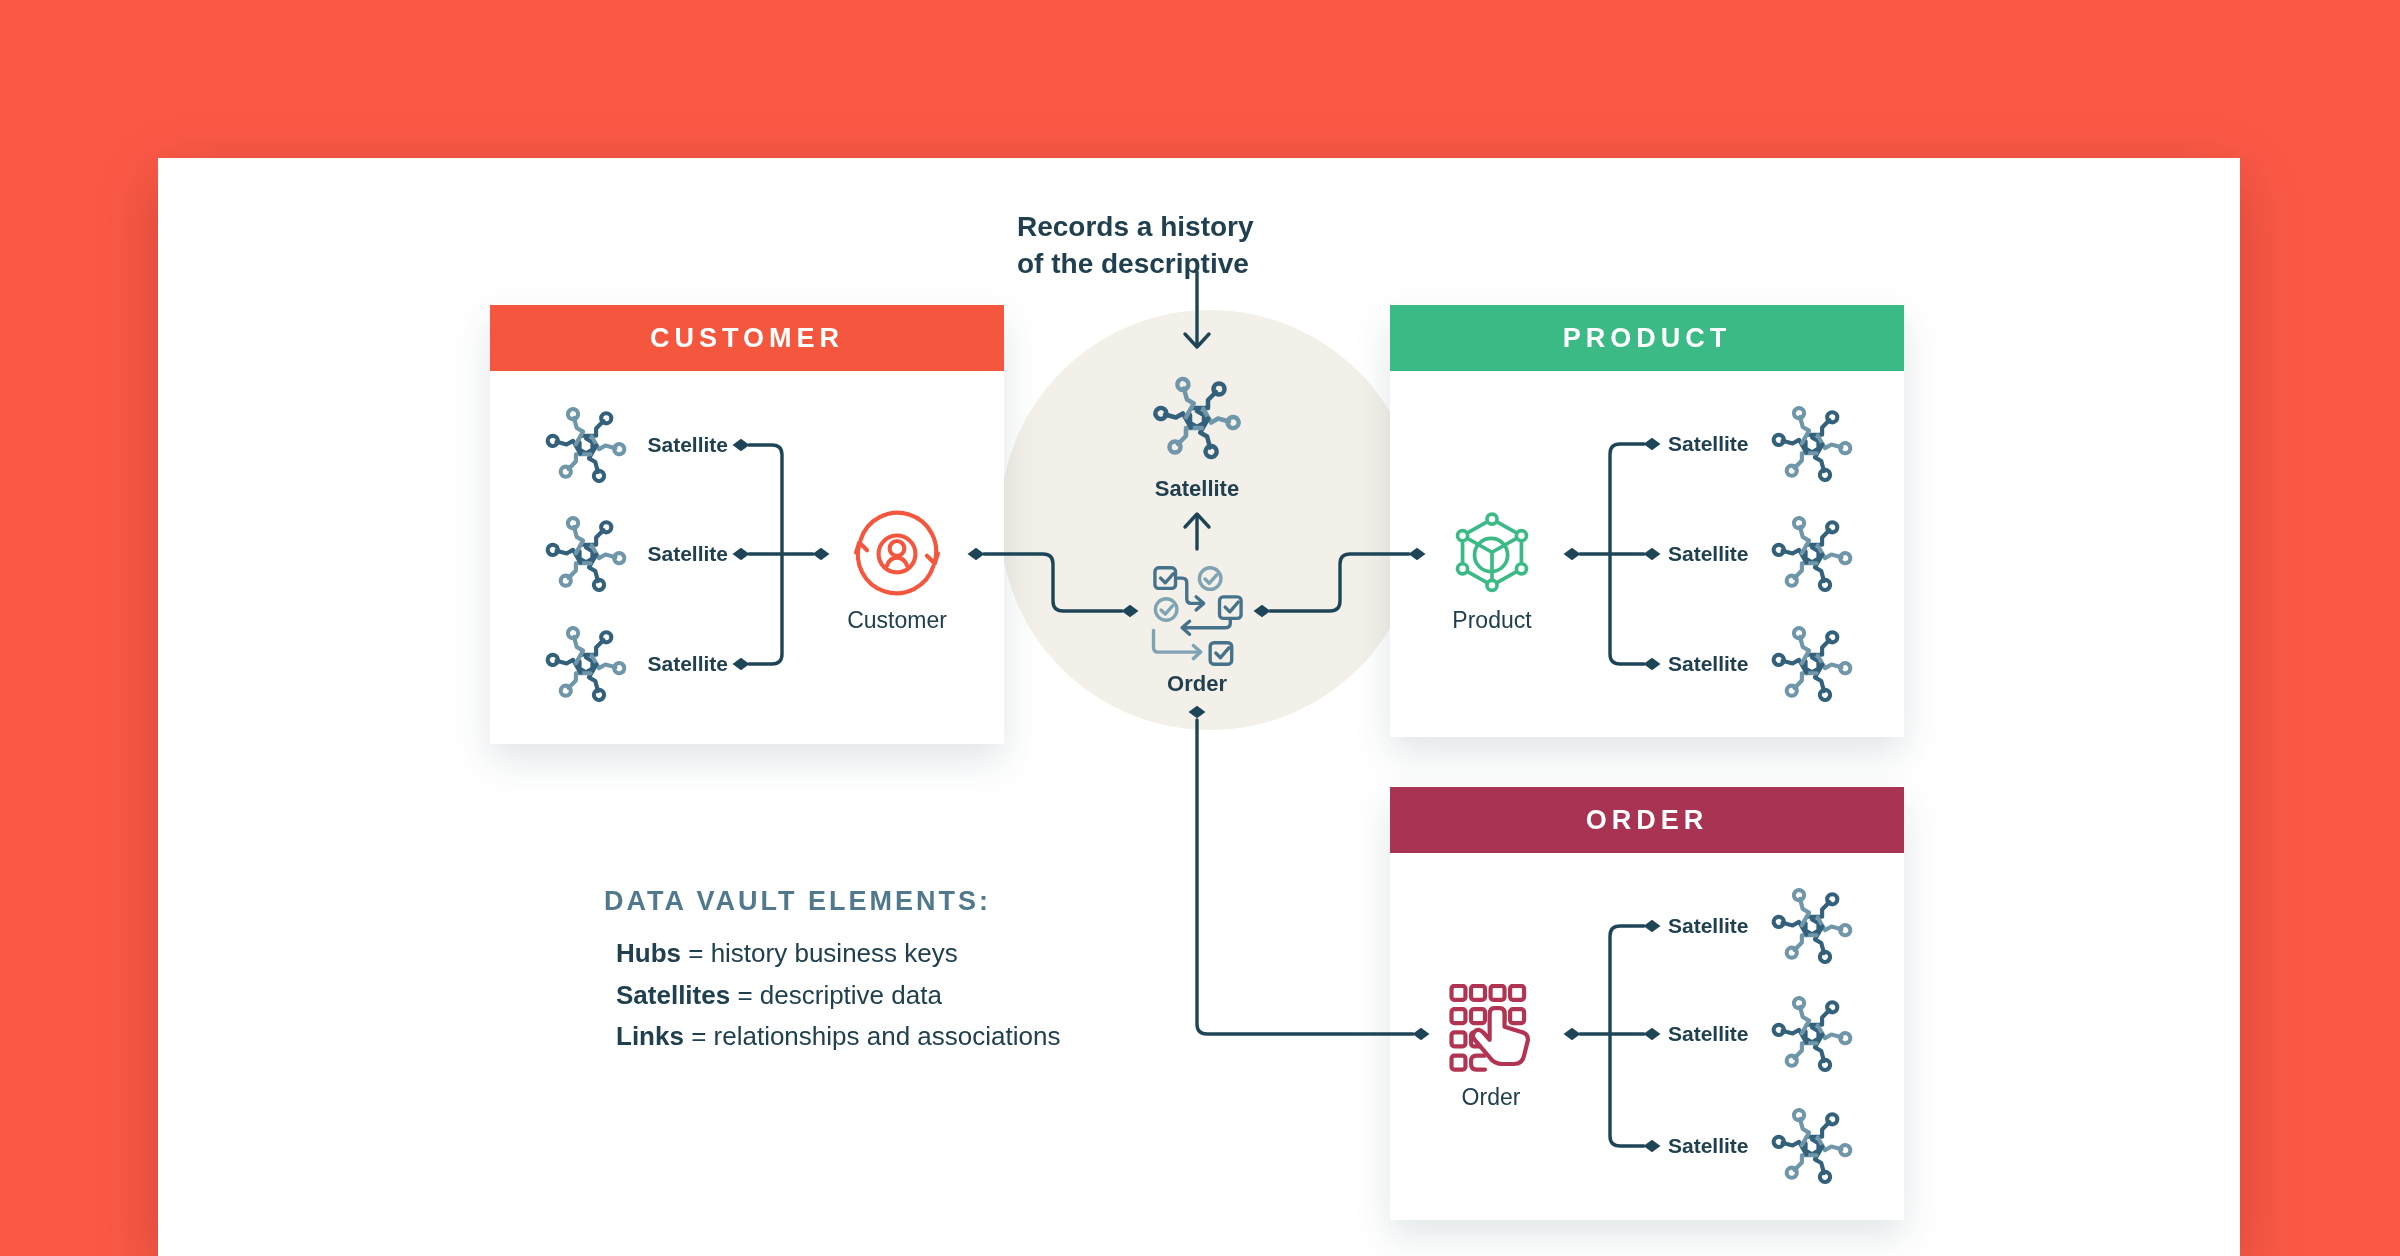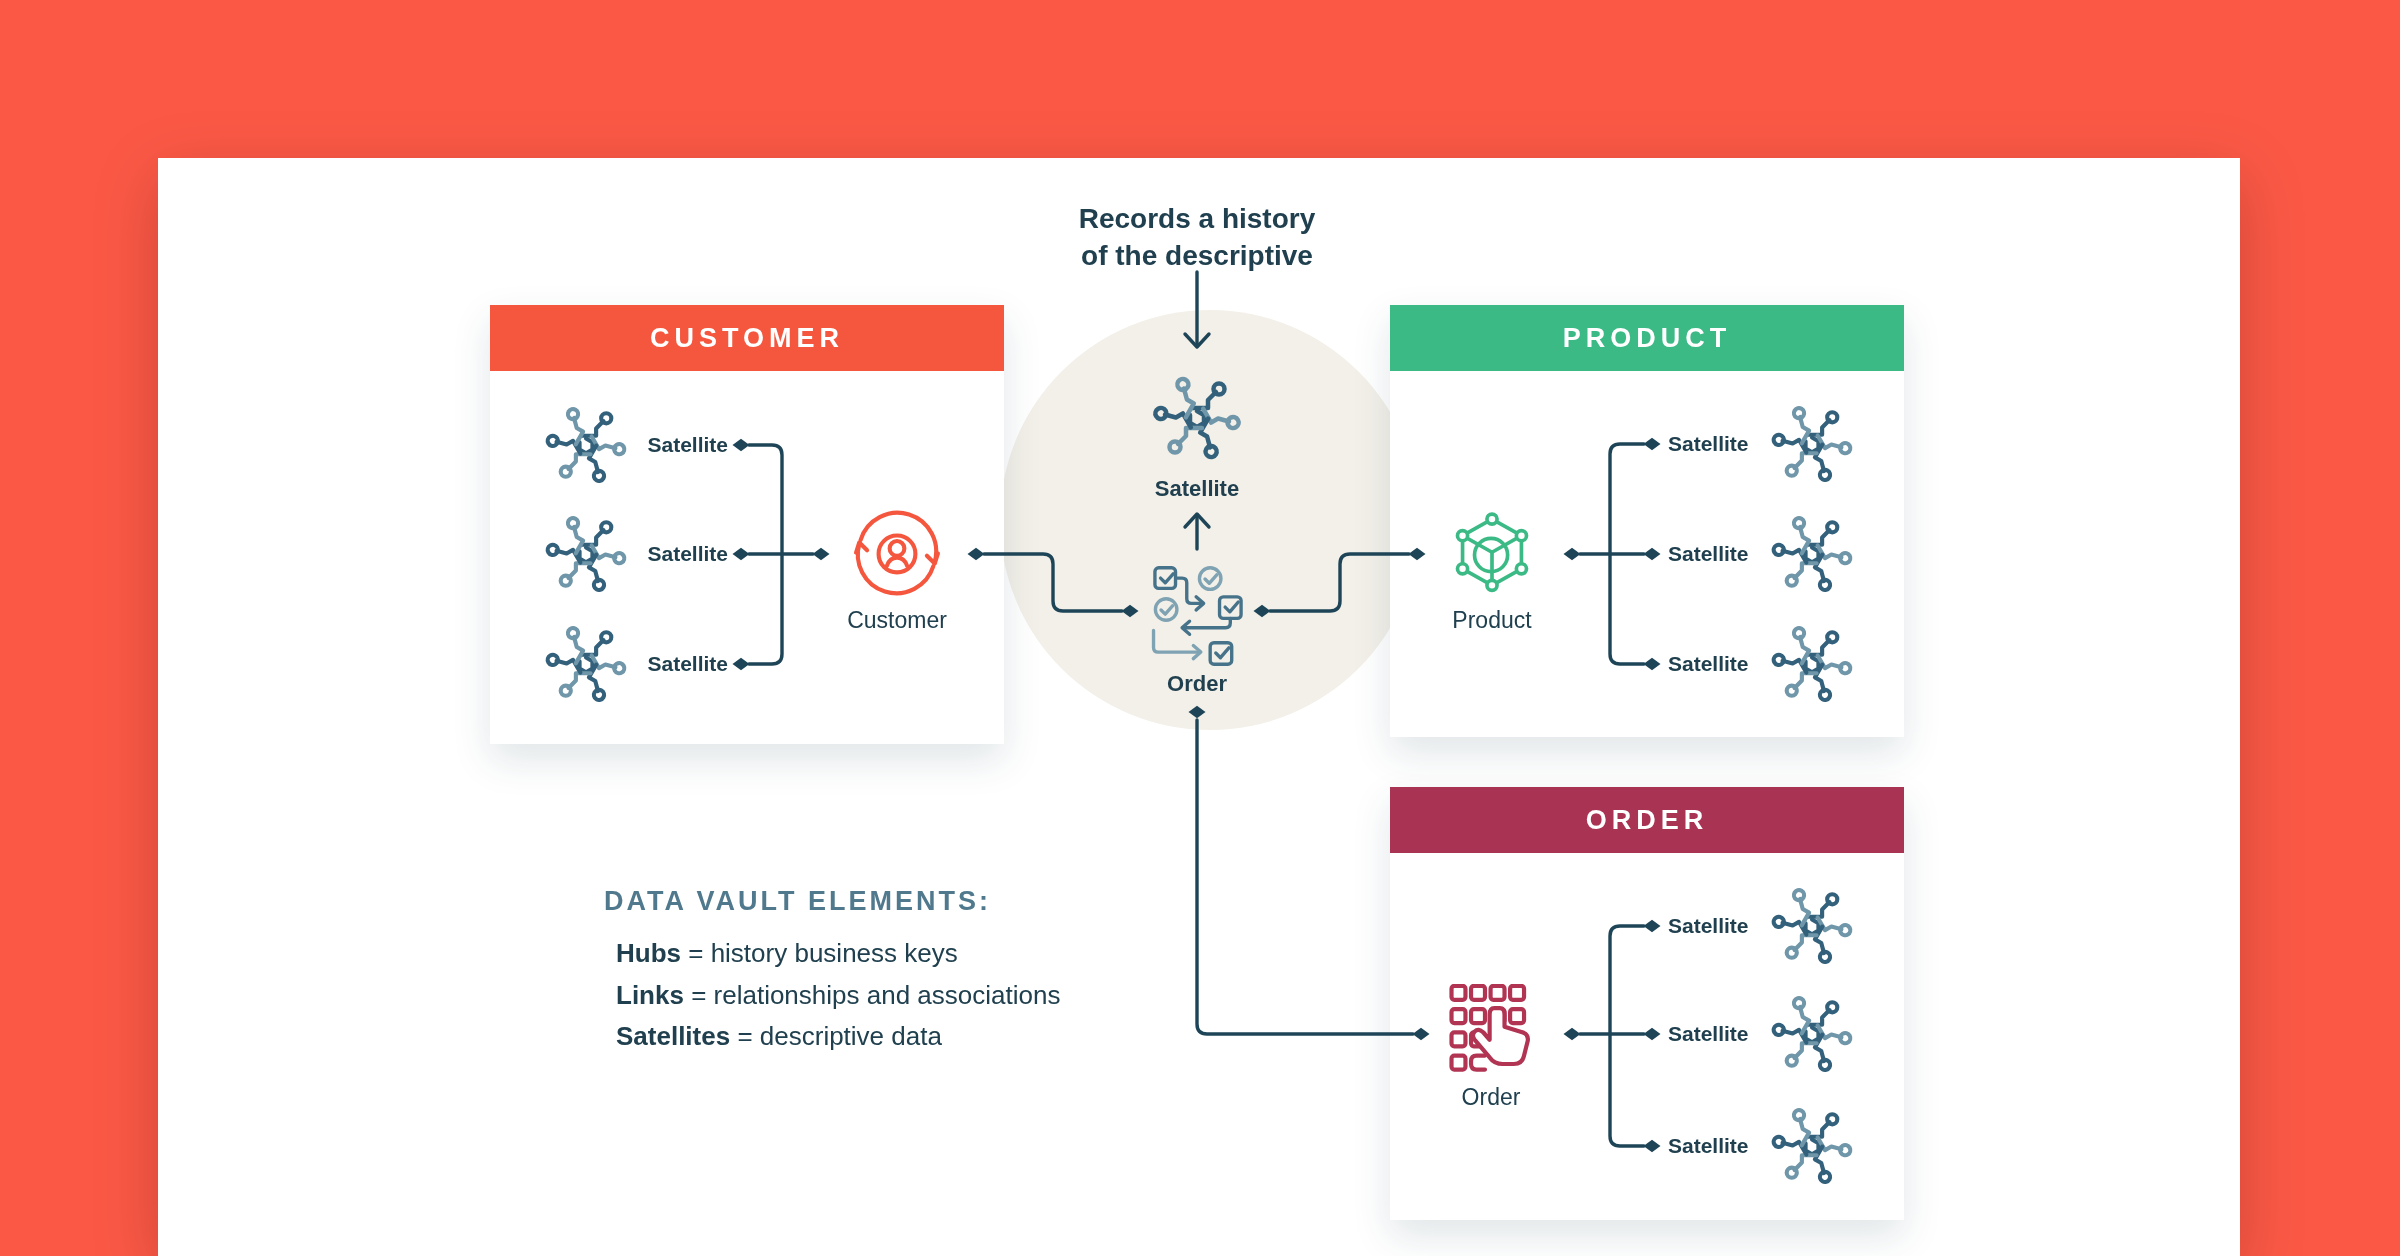--- a/index.html
+++ b/index.html
@@ -46,21 +46,21 @@
   .s2{stroke:var(--sat-light,#6F96A9);}
   .hub-o{fill:none;stroke:var(--customer,#F4573E);stroke-width:4.5;stroke-linecap:round;stroke-linejoin:round;}
   .hub-g{fill:none;stroke:var(--product,#3CBA86);stroke-width:4;stroke-linecap:round;stroke-linejoin:round;}
   .hub-g-dot{fill:#fff;stroke:var(--product,#3CBA86);stroke-width:4;}
   .hub-m{fill:none;stroke:var(--order-icon,#B13452);stroke-width:4.5;stroke-linecap:round;stroke-linejoin:round;}
   .hand{fill:#fff;stroke:var(--order-icon,#B13452);stroke-width:4.5;stroke-linecap:round;stroke-linejoin:round;}
   .lk1{fill:none;stroke:var(--link-dark,#47738A);stroke-width:3.6;stroke-linecap:round;stroke-linejoin:round;}
   .lk2{fill:none;stroke:var(--link-light,#7FA3B2);stroke-width:3.6;stroke-linecap:round;stroke-linejoin:round;}
 
   .annotation{
-    left:1017px;top:200px;width:360px;text-align:center;
+    left:1017px;top:208px;width:360px;text-align:left;
     font-size:28px;line-height:37px;font-weight:600;
   }
   .sat-label{font-size:21px;font-weight:600;height:28px;line-height:28px;}
   .sat-label.right-col{left:1668px;width:180px;text-align:left;}
   .sat-label.left-col{left:560px;width:168px;text-align:right;}
   .hub-label{width:200px;text-align:center;font-size:23px;font-weight:500;}
   .center-label{width:200px;text-align:center;font-size:22px;font-weight:600;}
 
   .legend{left:588px;top:886px;width:700px;}
   .legend-heading{
@@ -301,17 +301,17 @@
   <div class="lbl hub-label" style="left:797px;top:607px">Customer</div>
   <div class="lbl hub-label" style="left:1392px;top:607px">Product</div>
   <div class="lbl hub-label" style="left:1391px;top:1084px">Order</div>
 
   <div class="lbl center-label" style="left:1097px;top:476px">Satellite</div>
   <div class="lbl center-label" style="left:1097px;top:671px">Order</div>
 
   <div class="lbl legend">
     <div class="legend-heading">DATA VAULT ELEMENTS:</div>
     <div class="legend-item"><b>Hubs</b><span> = history business keys</span></div>
+    <div class="legend-item"><b>Satellites</b><span> = descriptive data</span></div>
     <div class="legend-item"><b>Links</b><span> = relationships and associations</span></div>
-    <div class="legend-item"><b>Satellites</b><span> = descriptive data</span></div>
   </div>
 
 </div>
 
 </body></html>

